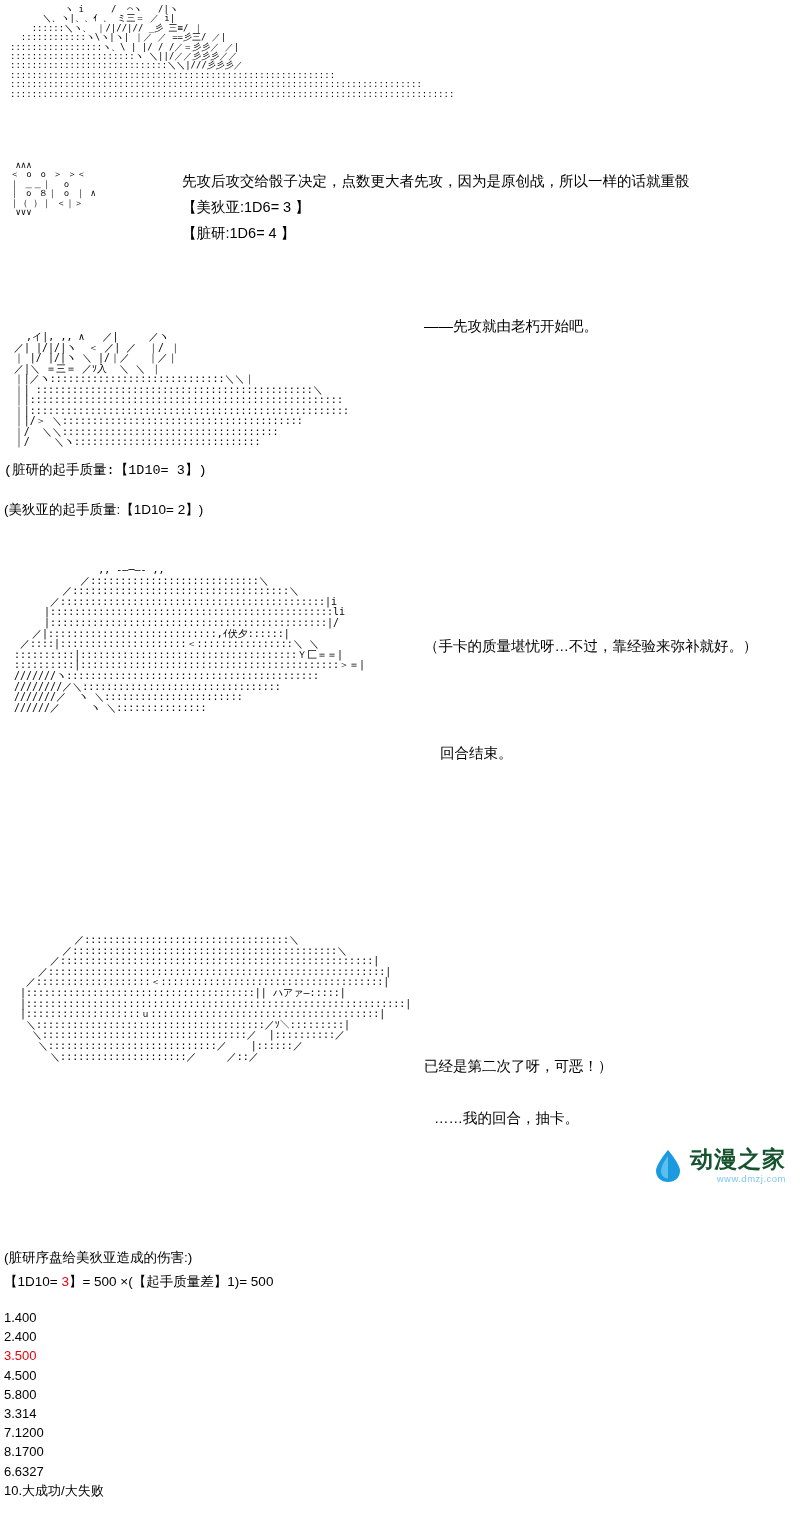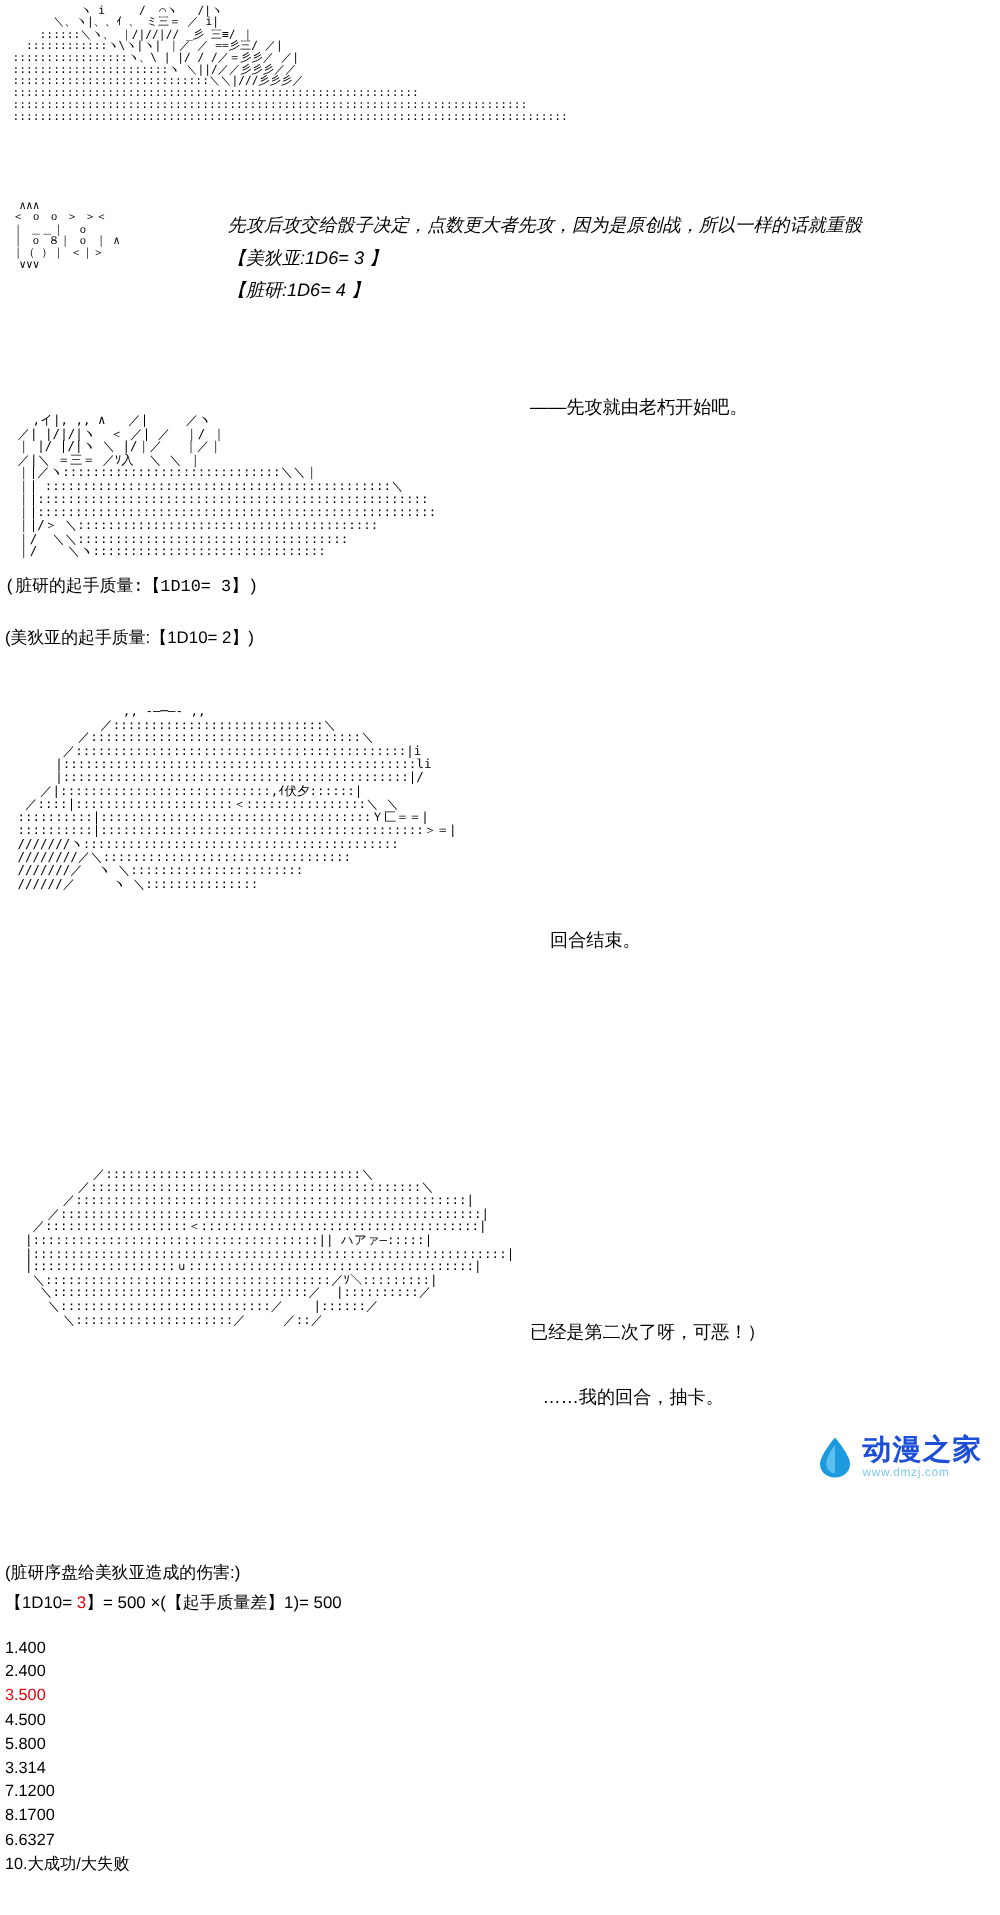--- a/index.html
+++ b/index.html
@@ -60,30 +60,31 @@
     gap: 7px;
   }
   .wm-drop {
     width: 30px; height: 34px;
     position: relative;
   }
   .wm-text {
     font-family: "Liberation Sans", sans-serif;
     font-size: 23px;
     font-weight: bold;
-    color: #1d4ed8;
+    color: #14532d;
     letter-spacing: 1px;
     line-height: 23px;
   }
   .wm-sub {
     font-family: "Liberation Sans", sans-serif;
     font-size: 9.5px;
     color: #7ec8ee;
     letter-spacing: 0.5px;
     margin-top: 2px;
+    text-align: right;
   }
 </style>
 </head>
 <body>
 
 <div class="page">
 
   <pre class="aa abs" style="left:10px; top:-4px;">          ヽ i     /  ⌒ヽ   /|ヽ
       ＼、ヽ|、、ｲ 、 ミ三＝ ／ i|
     ::::::＼ヽ、 ｜/|//|// _彡 三≡/ ｜
@@ -95,21 +96,21 @@
 ::::::::::::::::::::::::::::::::::::::::::::::::::::::::::::::::::::::::::::
 ::::::::::::::::::::::::::::::::::::::::::::::::::::::::::::::::::::::::::::::::::</pre>
 
   <pre class="aa abs" style="left:10px; top:152px;"> ∧∧∧
 ＜ ｏ ｏ ＞ ＞＜
 ｜ ＿＿｜  ｏ
 ｜ ｏ ８｜ ｏ ｜ ∧
 ｜（ ）｜ ＜｜＞
  ∨∨∨</pre>
 
-  <div class="dialog abs" style="left:182px; top:168px; width:600px;font-style:italic;">先攻后攻交给骰子决定，点数更大者先攻，因为是原创战，所以一样的话就重骰
+  <div class="dialog abs" style="left:182px; top:168px; width:600px;">先攻后攻交给骰子决定，点数更大者先攻，因为是原创战，所以一样的话就重骰
 【美狄亚:1D6= 3 】
 【脏研:1D6= 4 】</div>
 
   <pre class="aa abs" style="left:8px; top:292px; font-size:10px; line-height:10.5px;margin-top:40px;">   ,イ|, ,, ∧   ／|     ／ヽ
  ／| |/|/|ヽ  ＜ ／| ／  ｜/ ｜
  ｜ |/ |/|ヽ ＼ |/｜／   ｜／｜
  ／|＼ ＝三＝ ／ｿ入  ＼ ＼ ｜
  ｜|／ヽ:::::::::::::::::::::::::::::＼＼｜
  ｜| ::::::::::::::::::::::::::::::::::::::::::::::＼
  ｜|::::::::::::::::::::::::::::::::::::::::::::::::::::
@@ -131,20 +132,21 @@
      |::::::::::::::::::::::::::::::::::::::::::::::|/
    ／|::::::::::::::::::::::::::::,ｲ伏夕::::::|
  ／::::|:::::::::::::::::::::＜::::::::::::::::＼ ＼
 ::::::::::|::::::::::::::::::::::::::::::::::::Ｙ匚＝＝|
 ::::::::::|:::::::::::::::::::::::::::::::::::::::::::＞＝|
 ///////ヽ::::::::::::::::::::::::::::::::::::::::::
 ////////／＼:::::::::::::::::::::::::::::::::
 ///////／  ヽ ＼:::::::::::::::::::::::
 //////／     ヽ ＼:::::::::::::::</pre>
 
+  <div class="dialog abs" style="left:424px; top:633px; width:366px;">（手卡的质量堪忧呀…不过，靠经验来弥补就好。）</div>
   <div class="dialog abs" style="left:440px; top:740px; width:366px;">回合结束。</div>
 
   <pre class="aa abs" style="left:14px; top:925px; font-size:10px; line-height:10.6px;">          ／::::::::::::::::::::::::::::::::::＼
         ／::::::::::::::::::::::::::::::::::::::::::::＼
       ／::::::::::::::::::::::::::::::::::::::::::::::::::::|
     ／::::::::::::::::::::::::::::::::::::::::::::::::::::::::|
   ／:::::::::::::::::::＜:::::::::::::::::::::::::::::::::::::|
  |::::::::::::::::::::::::::::::::::::::|| ハアァ―:::::|
  |:::::::::::::::::::::::::::::::::::::::::::::::::::::::::::::::|
  |:::::::::::::::::::ｕ::::::::::::::::::::::::::::::::::::::|

